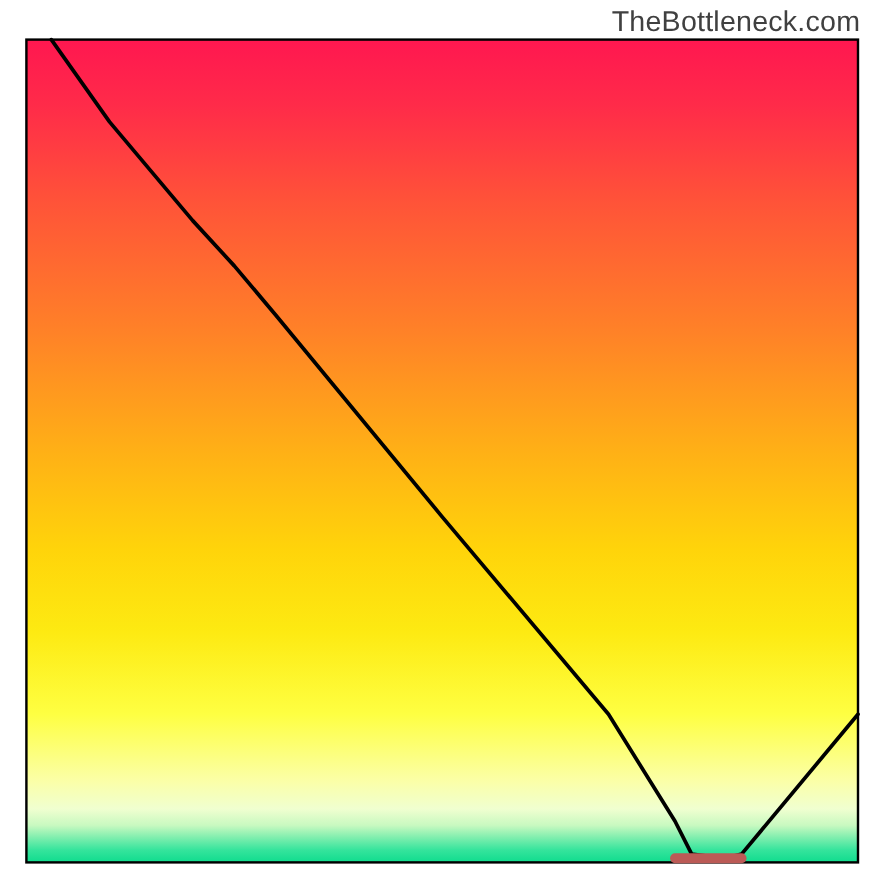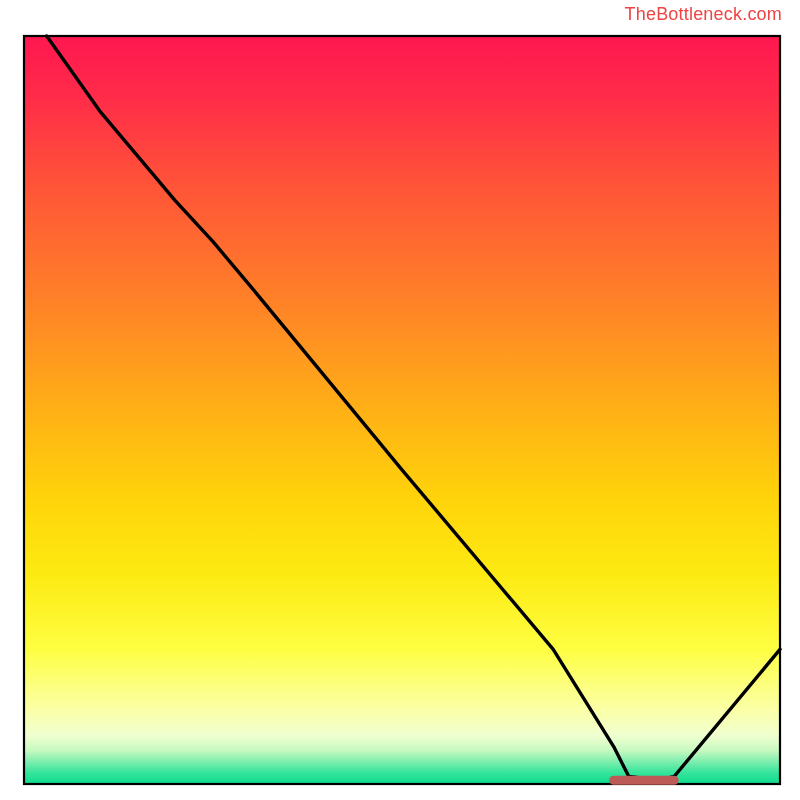--- a/index.html
+++ b/index.html
@@ -13,22 +13,22 @@
   }
   .chart-container {
     position: relative;
     width: 800px;
     height: 800px;
   }
   .watermark {
     position: absolute;
     top: 4px;
     right: 18px;
-    font-size: 18px;
-    color: #ef4444;
+    font-size: 26px;
+    color: #404040;
     font-weight: 500;
     letter-spacing: 0.2px;
     user-select: none;
   }
   svg {
     display: block;
   }
 </style>
 </head>
 <body>

